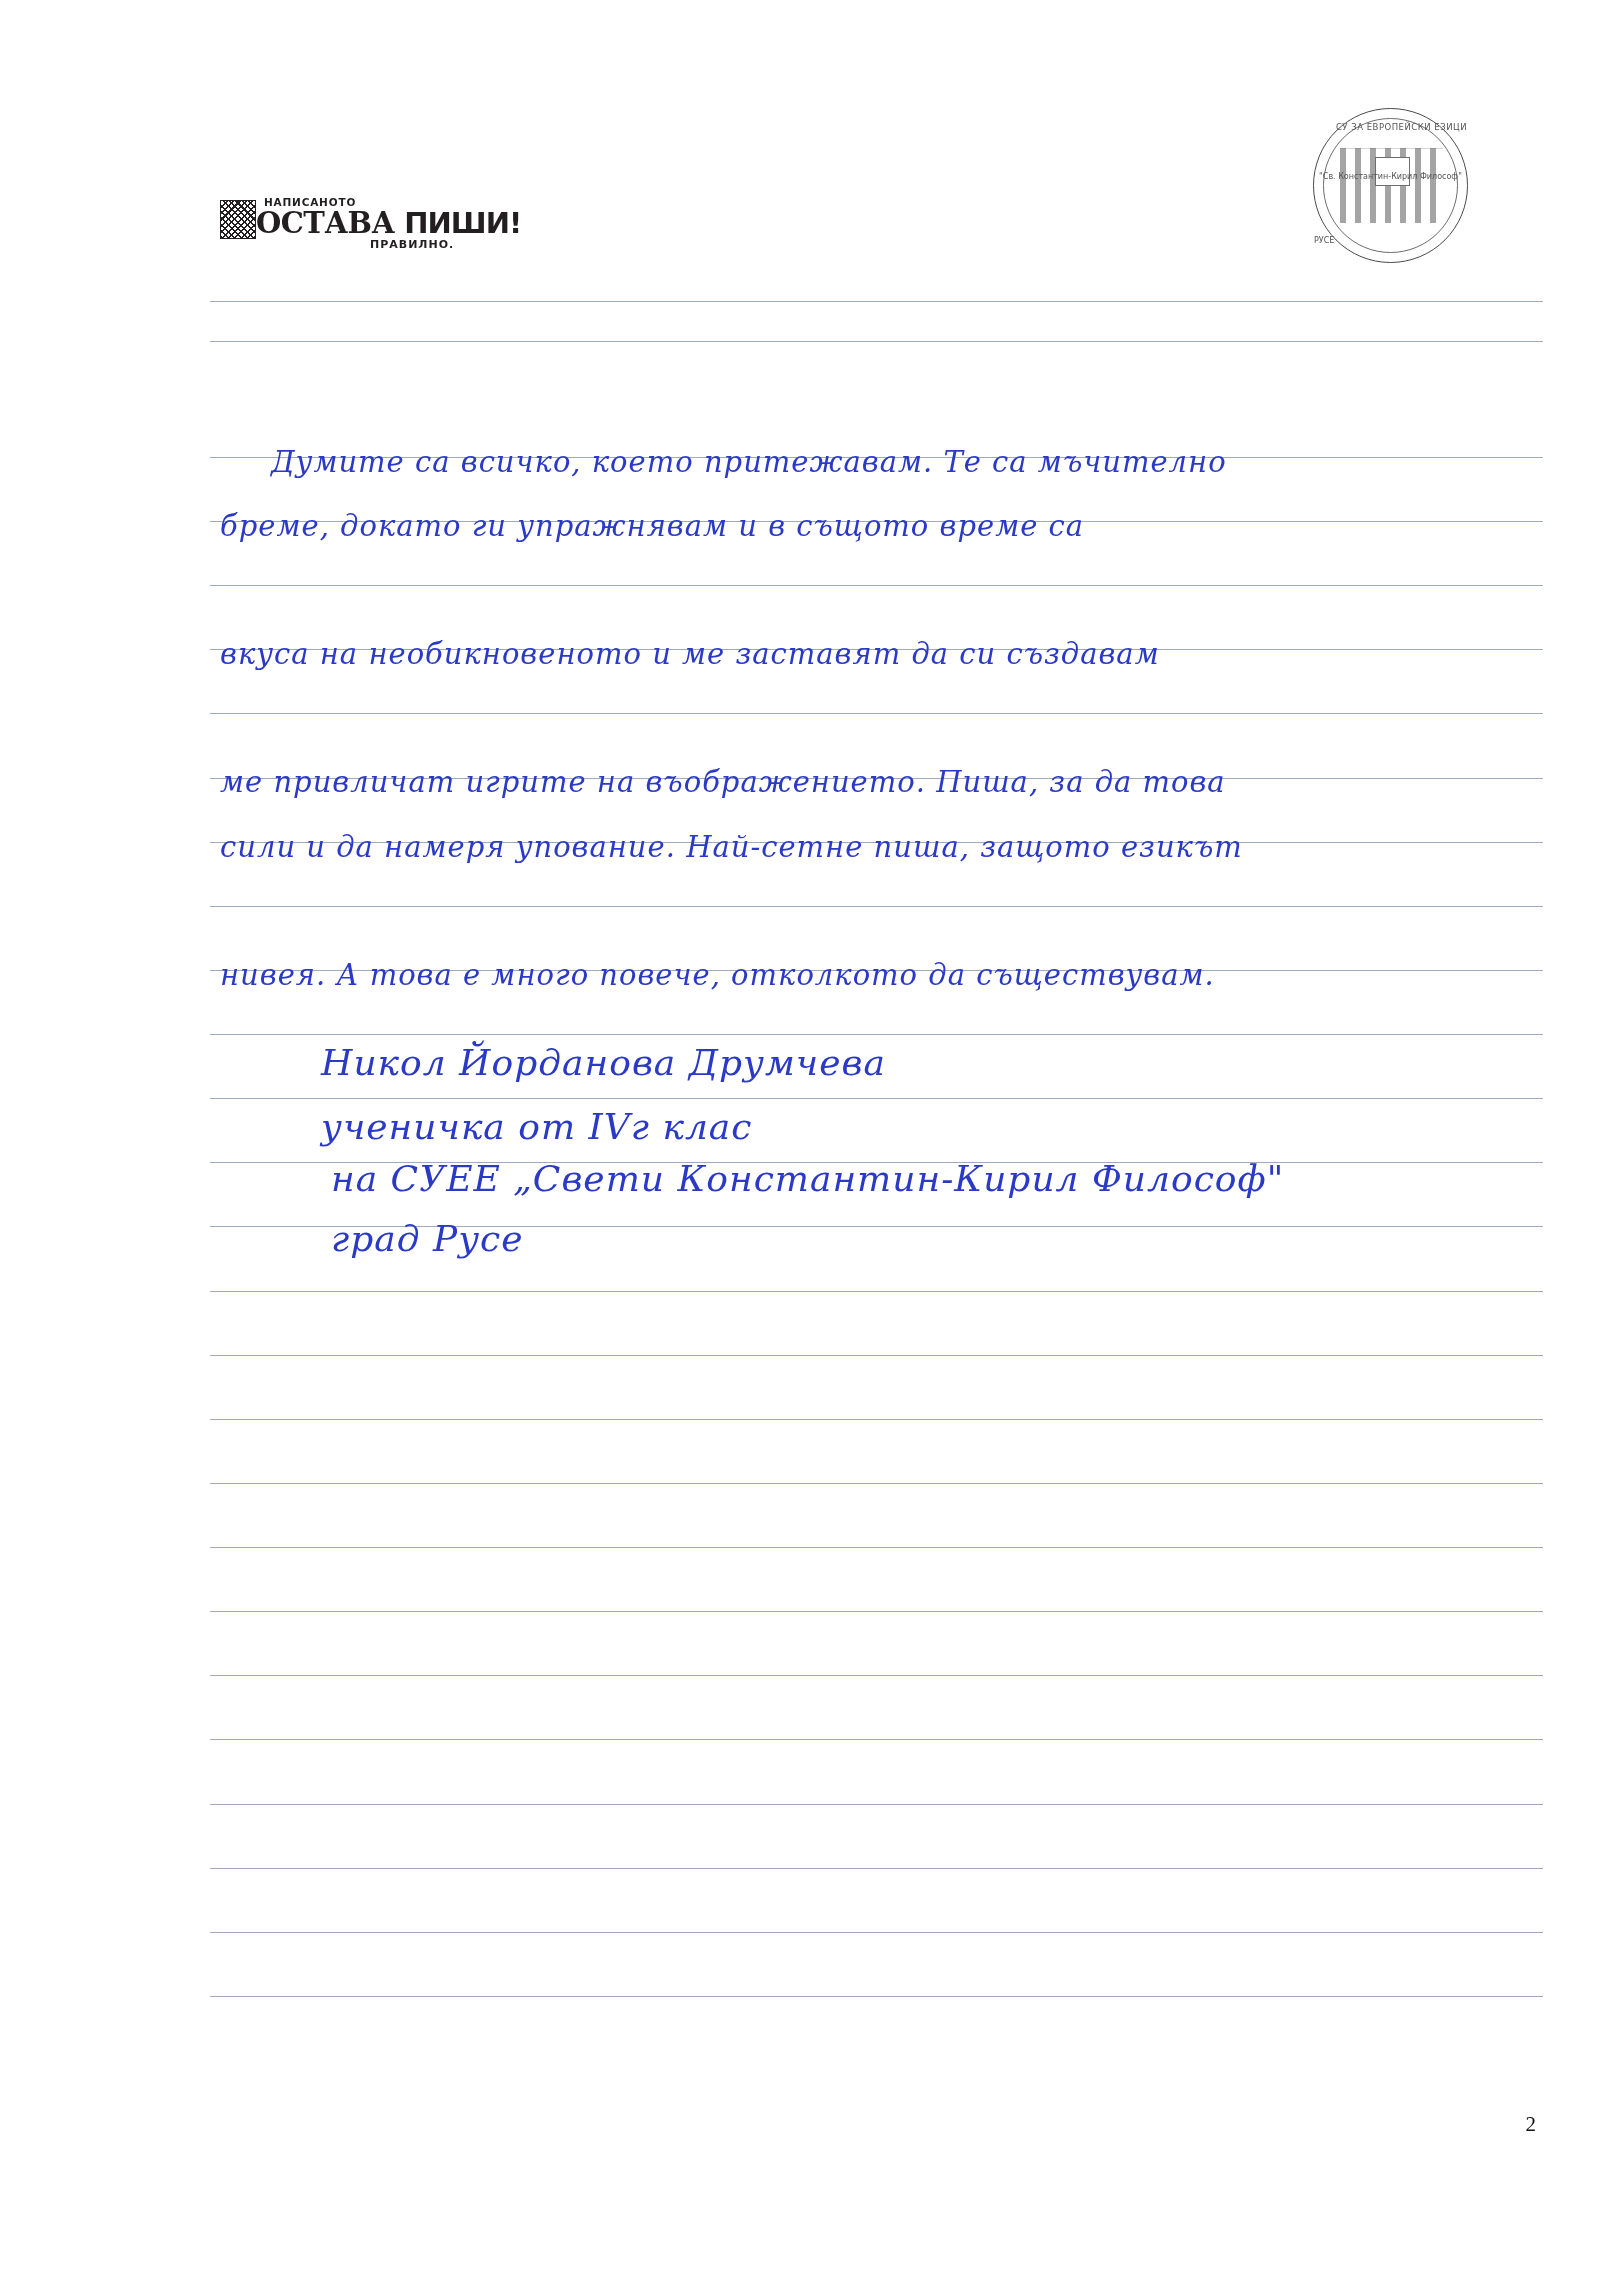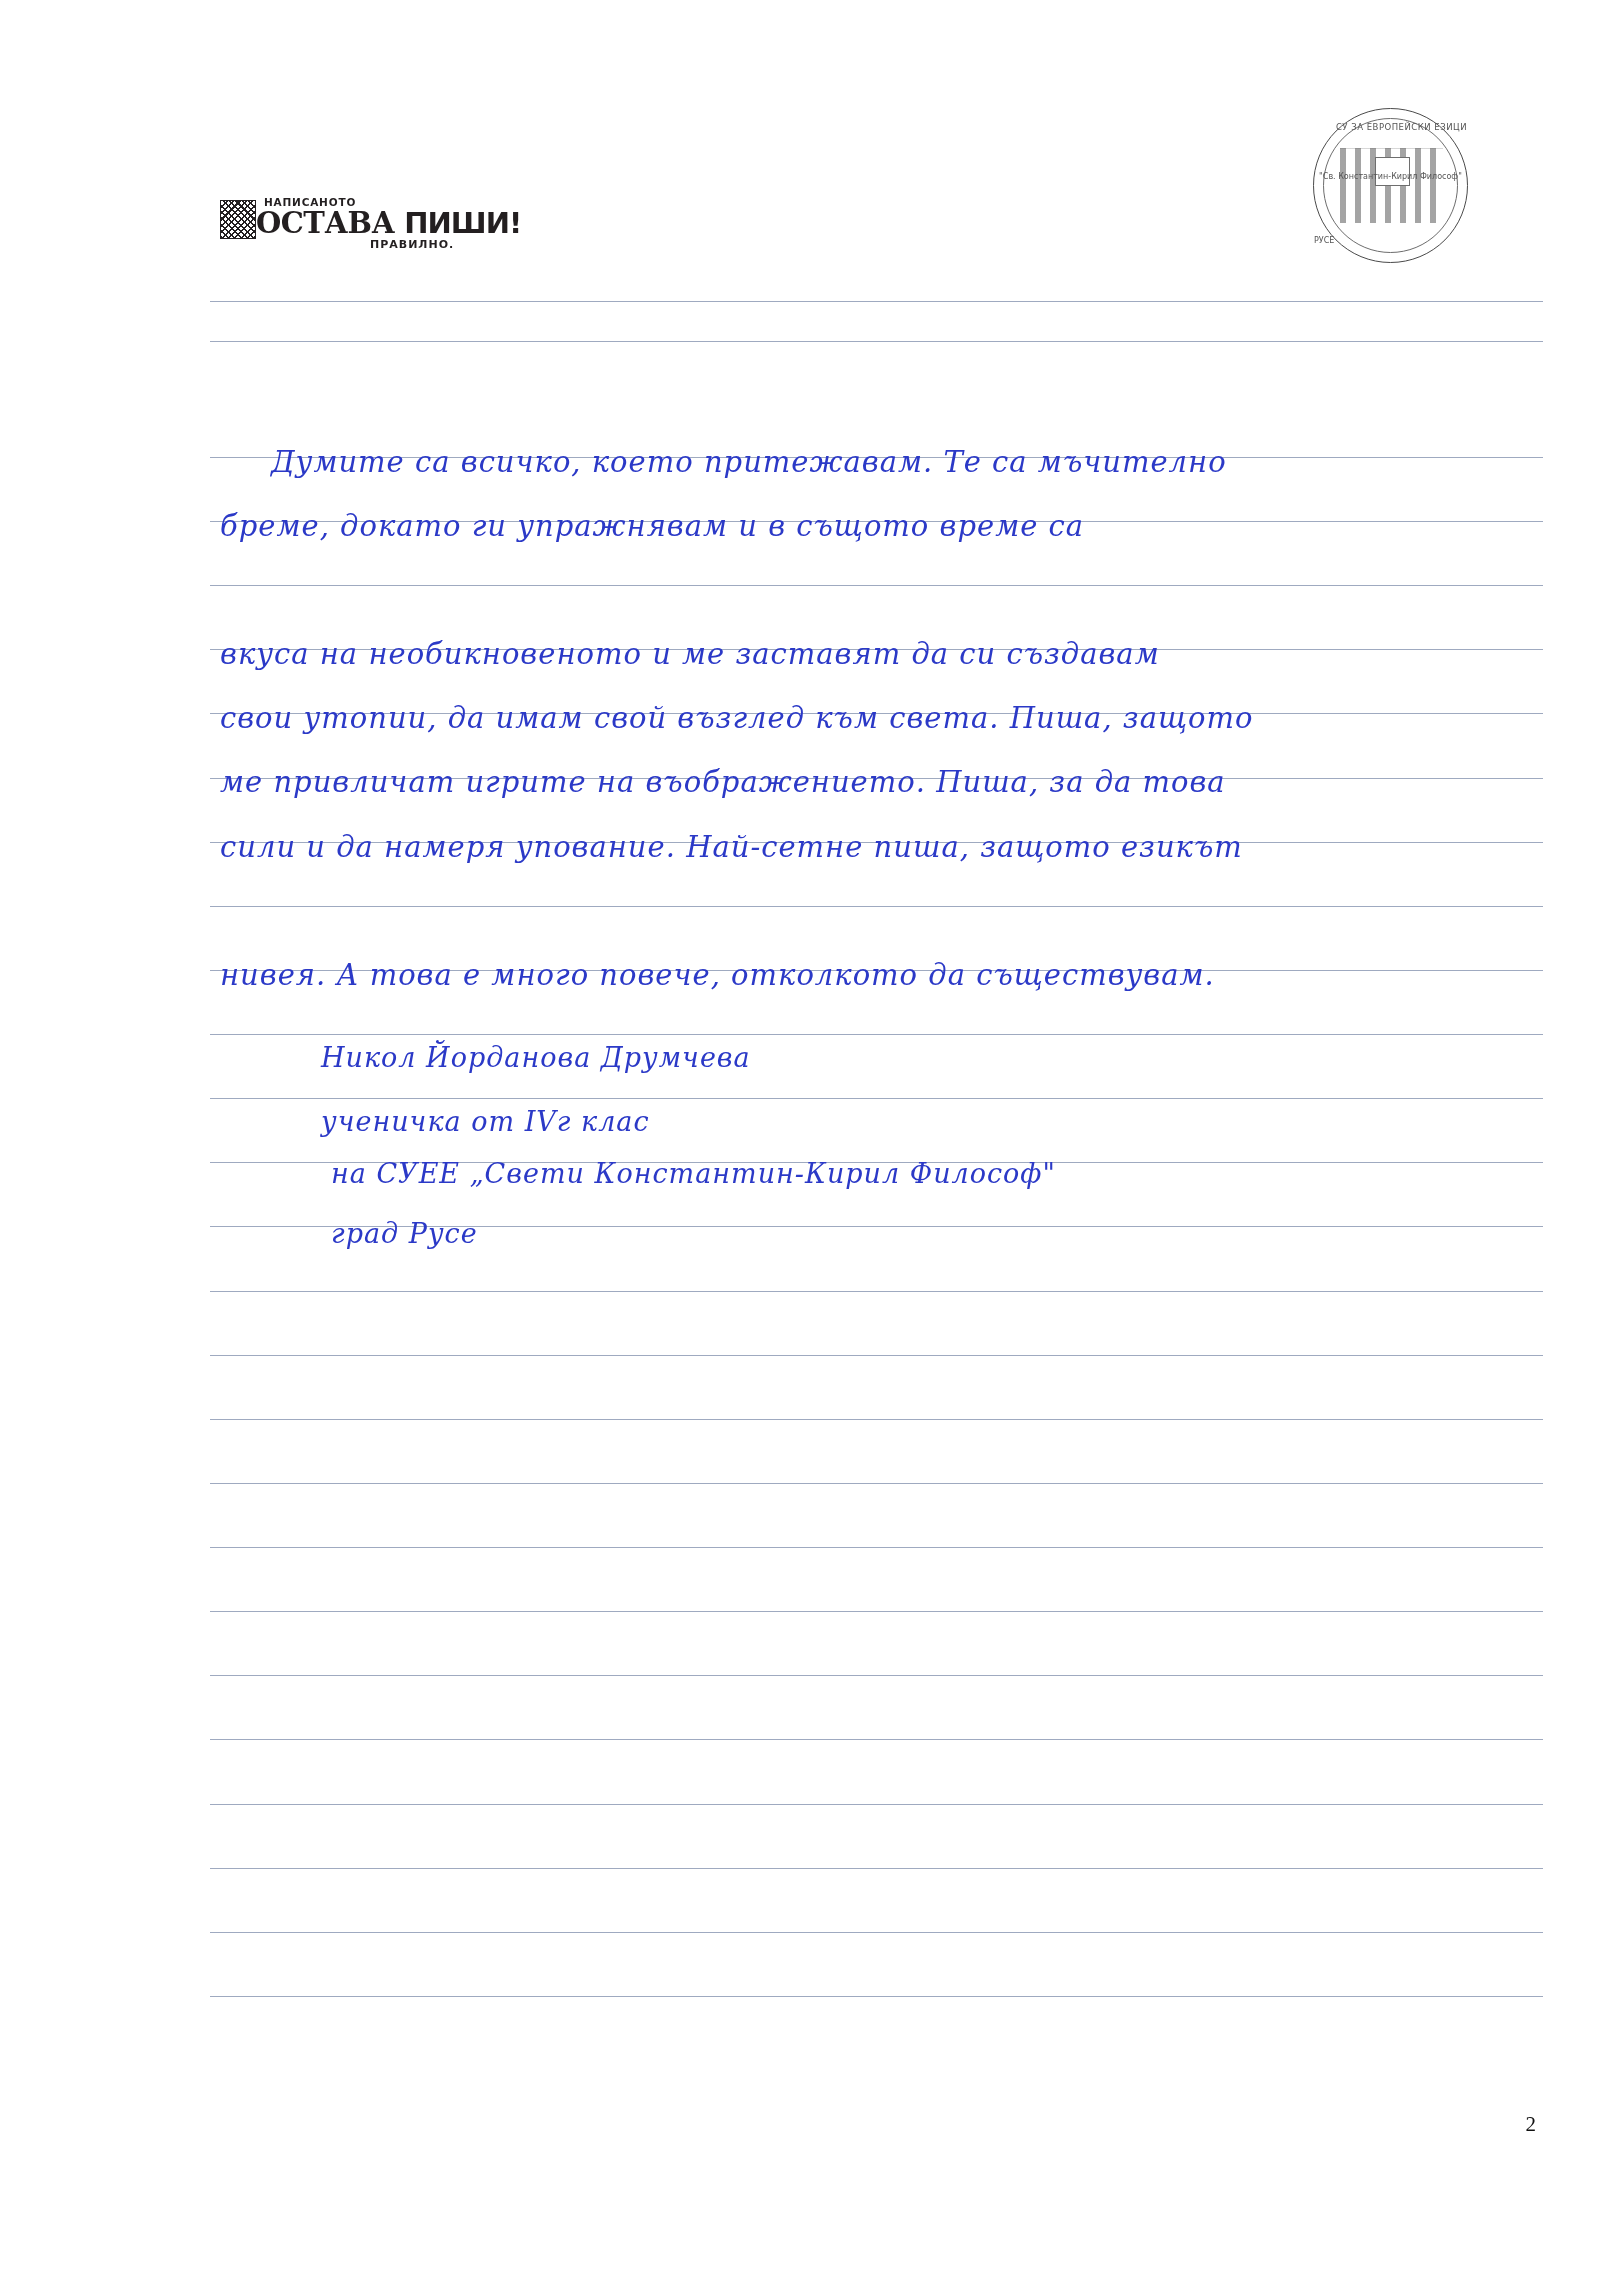--- a/index.html
+++ b/index.html
@@ -162,21 +162,21 @@
     font-style: italic;
     color: #2b39c7;
     white-space: nowrap;
     letter-spacing: 1px;
   }
   .hand.body {
     font-size: 29px;
     margin-top: 44px;
   }
   .hand.sig {
-    font-size: 27px;
+    font-size: 36px;
     font-style: italic;
   }
 
   
   .page-number {
     position: absolute;
     right: 73px;
     top: 2112px;
     font-family: "Liberation Serif", serif;
     font-size: 21px;
@@ -230,21 +230,20 @@
   <div class="rule" style="top:1675px"></div>
   <div class="rule" style="top:1739px"></div>
   <div class="rule" style="top:1804px"></div>
   <div class="rule" style="top:1868px"></div>
   <div class="rule" style="top:1932px"></div>
   <div class="rule" style="top:1996px"></div>
 
   <div class="hand body" style="left:271px; top:401px">Думите са всичко, което притежавам. Те са мъчително</div>
   <div class="hand body" style="left:220px; top:465px">бреме, докато ги упражнявам и в същото време са</div>
   <div class="hand body" style="left:220px; top:593px">вкуса на необикновеното и ме заставят да си създавам</div>
-  <div class="hand body" style="left:220px; top:657px">свои утопии, да имам свой възглед към света. Пиша, защото</div>
   <div class="hand body" style="left:220px; top:721px">ме привличат игрите на въображението. Пиша, за да това</div>
   <div class="hand body" style="left:220px; top:786px">сили и да намеря упование. Най-сетне пиша, защото езикът</div>
   <div class="hand body" style="left:220px; top:914px">нивея. А това е много повече, отколкото да съществувам.</div>
 
   <div class="hand sig" style="left:321px; top:1042px">Никол Йорданова Друмчева</div>
   <div class="hand sig" style="left:321px; top:1106px">ученичка от IVг клас</div>
   <div class="hand sig" style="left:331px; top:1158px">на СУЕЕ „Свети Константин-Кирил Философ"</div>
   <div class="hand sig" style="left:331px; top:1218px">град Русе</div>
 
   <div class="page-number">2</div>

